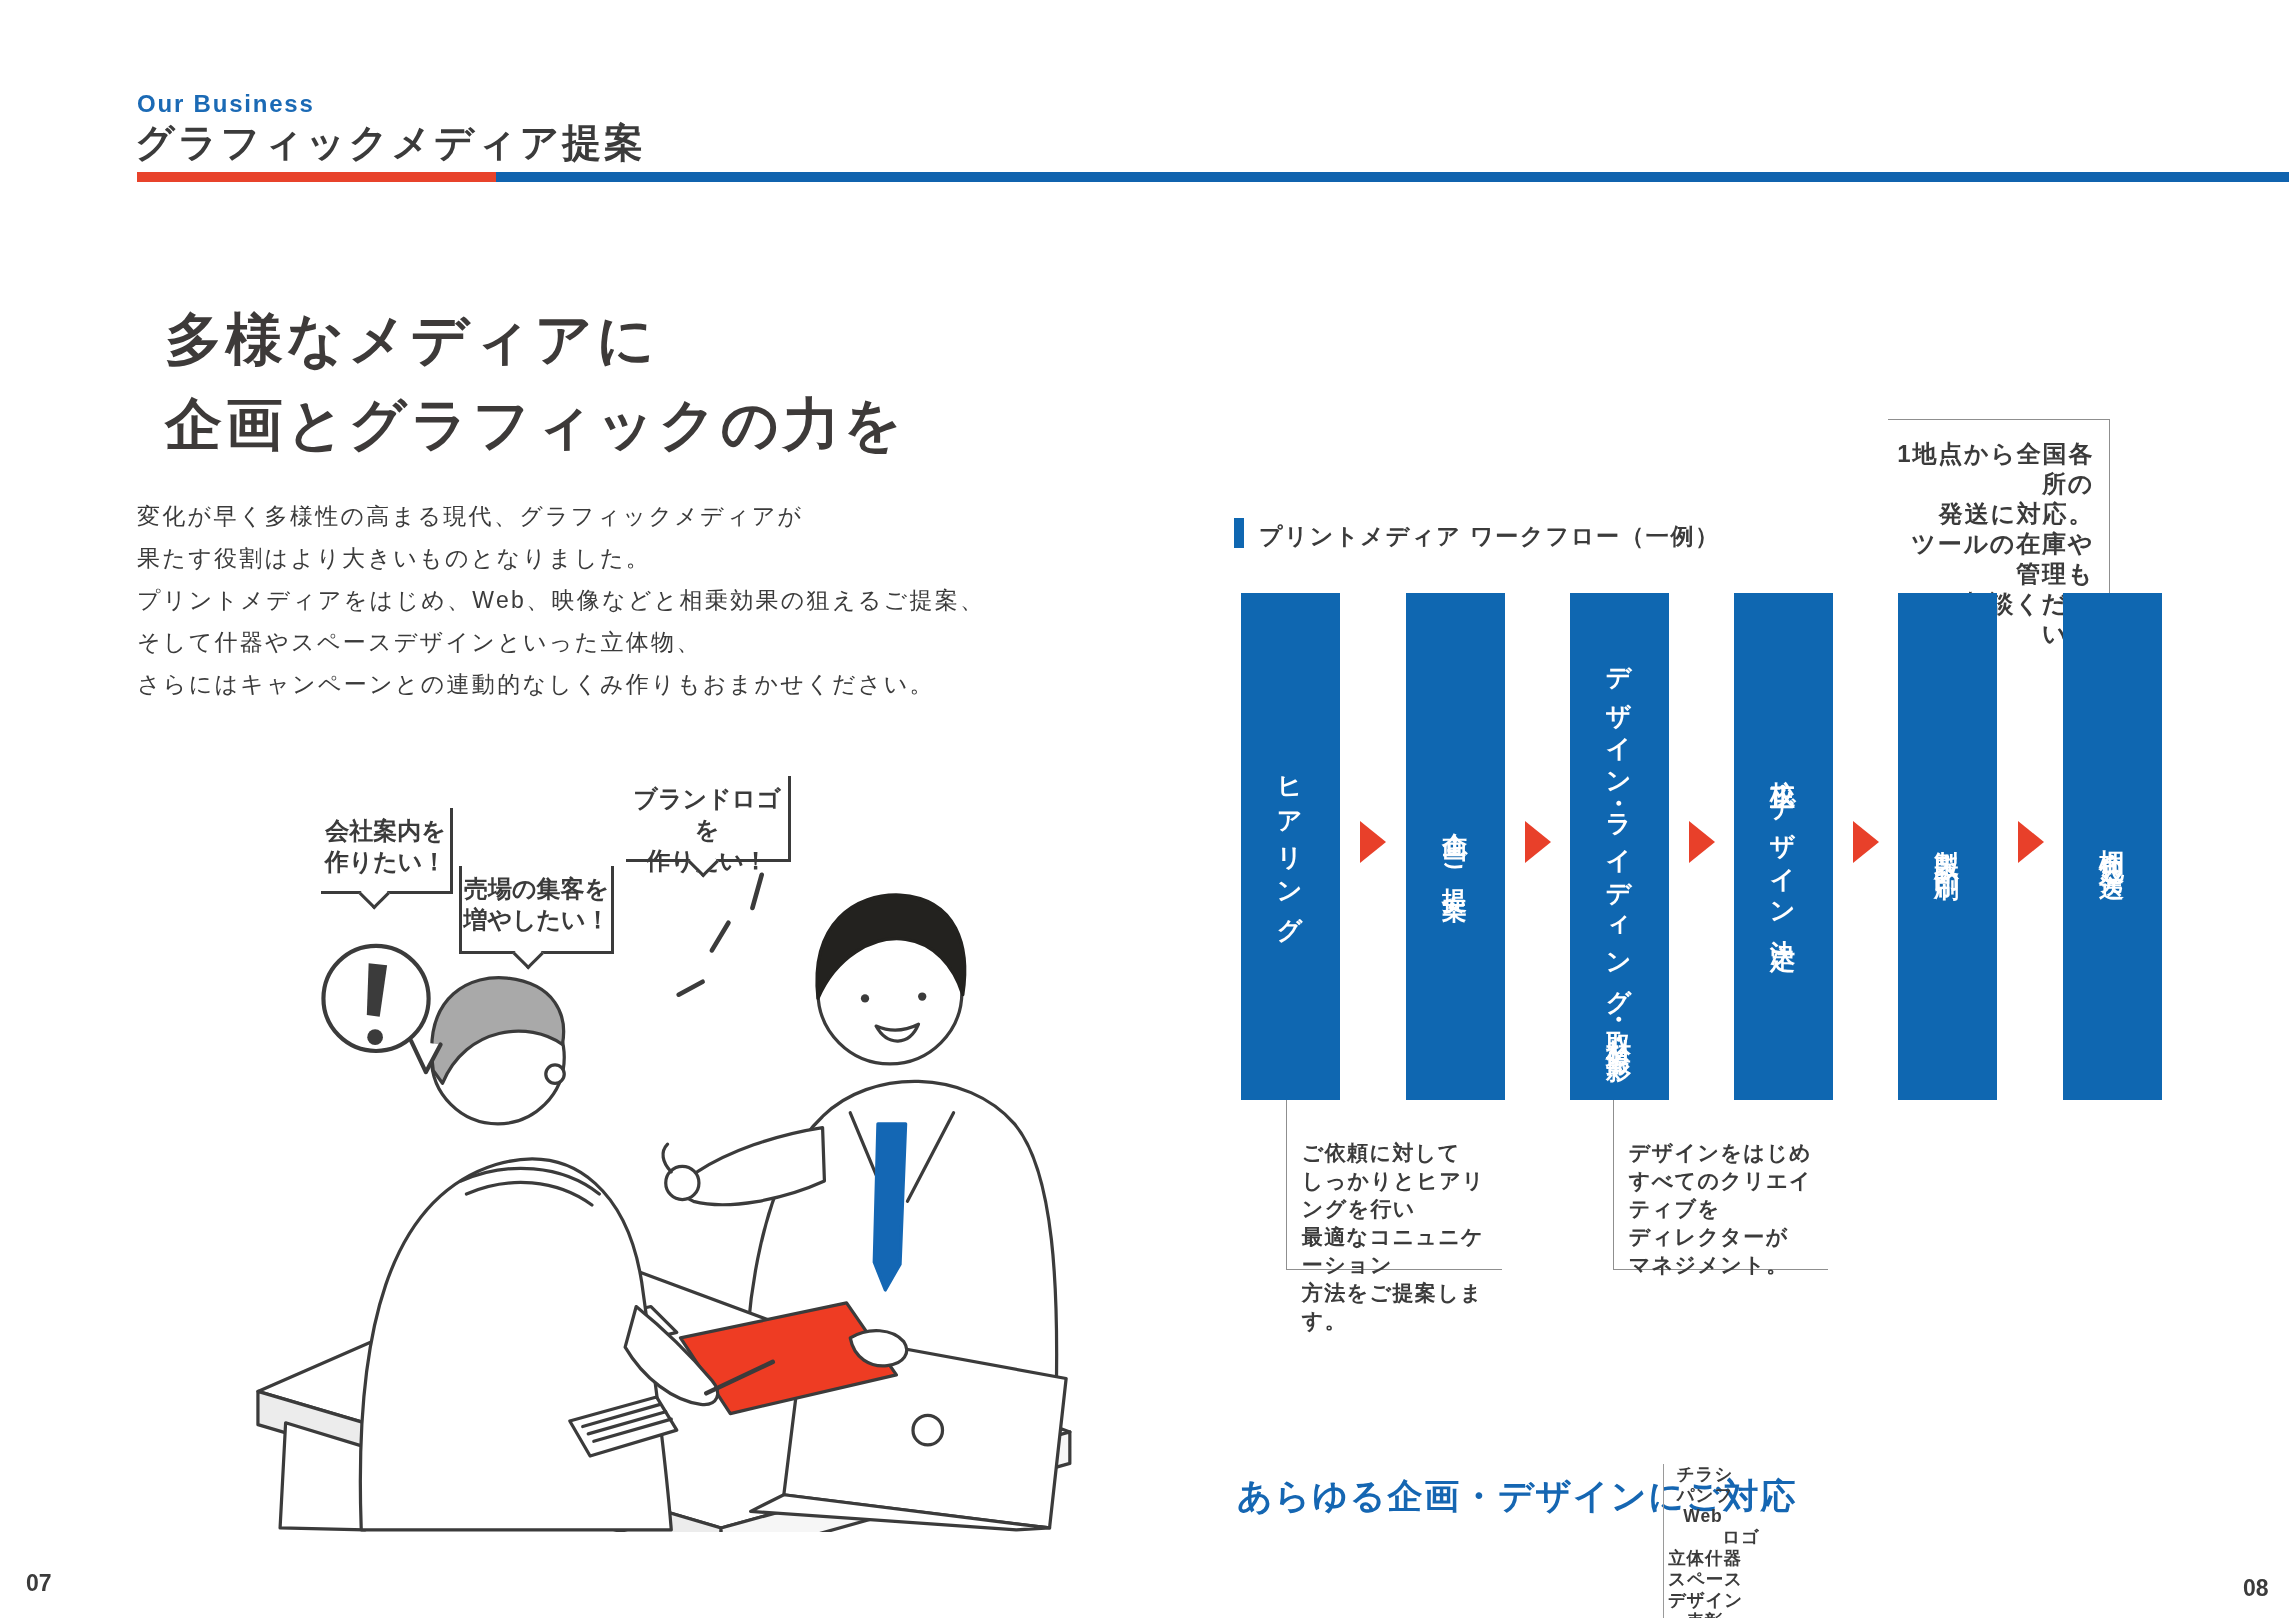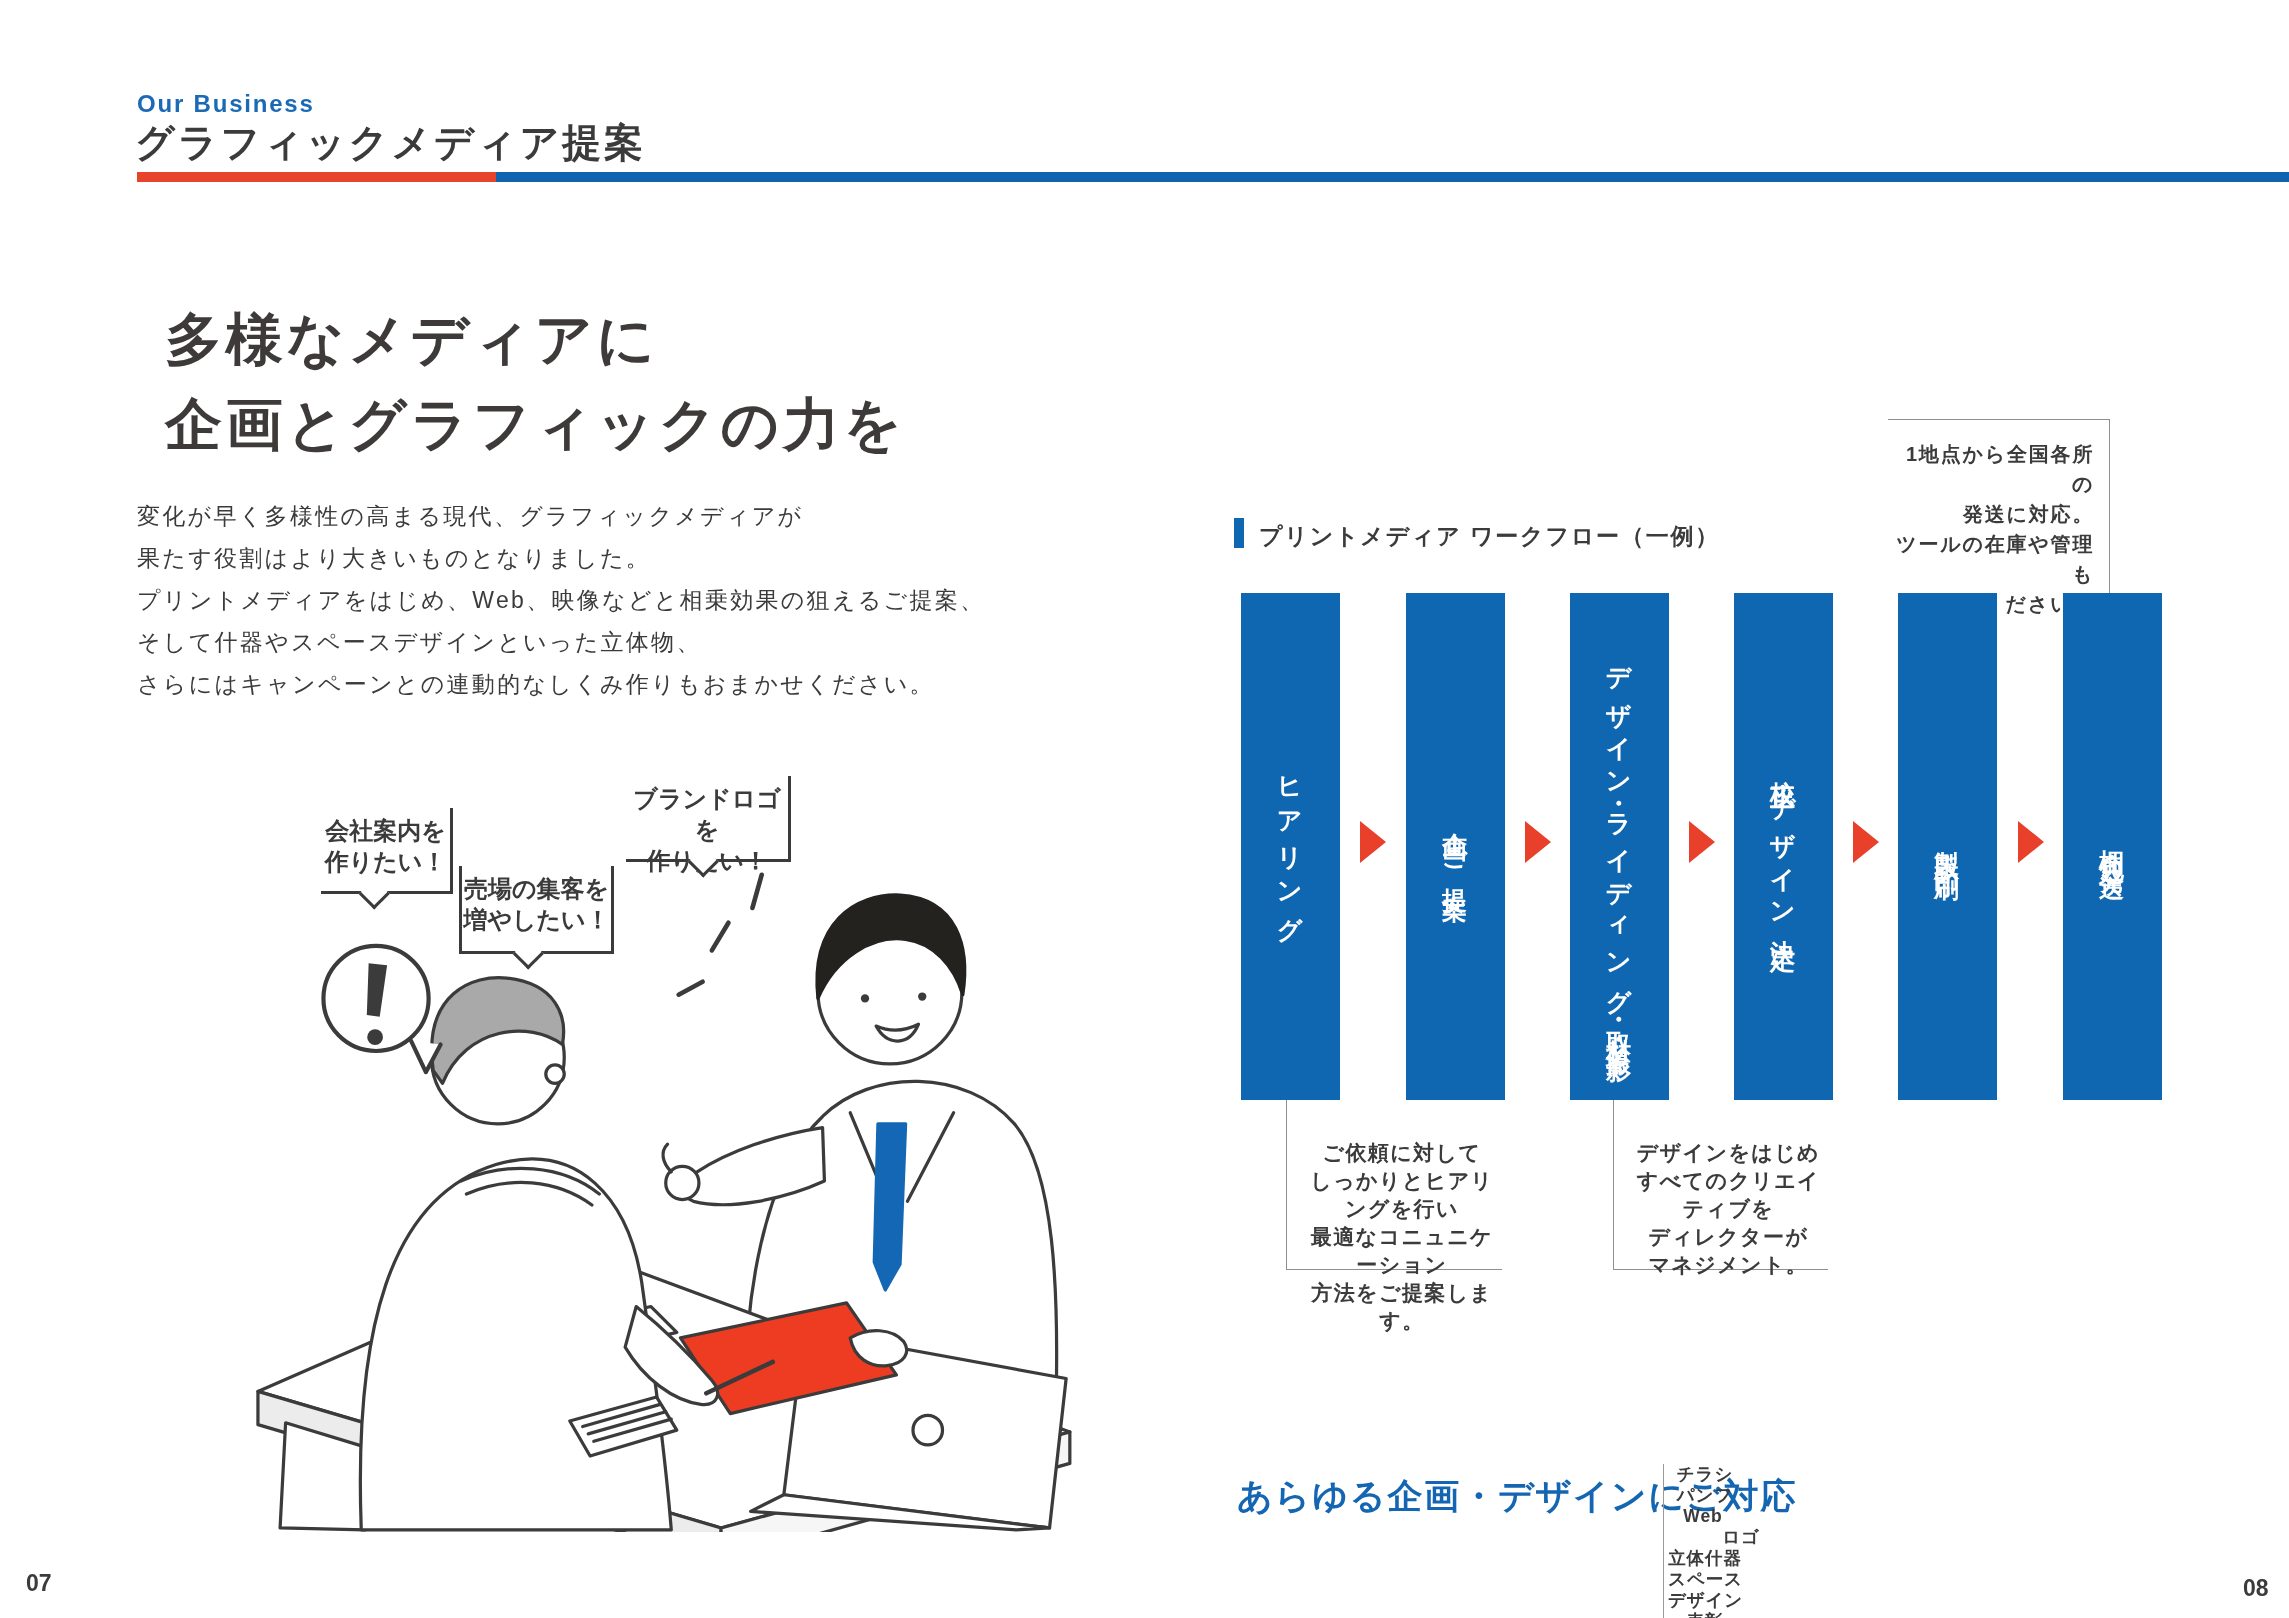--- a/index.html
+++ b/index.html
@@ -23,26 +23,26 @@
   .bubble-company{left:321px;top:808px;width:129px;height:76px;border-right:3.7px solid #3b3b3b;border-bottom:3.7px solid #3b3b3b;padding-top:7.4px;}
   .bubble-company .tail{left:42px;}
   .bubble-sales{left:459px;top:866px;width:149px;height:78px;border-left:3.7px solid #3b3b3b;border-right:3.7px solid #3b3b3b;border-bottom:3.7px solid #3b3b3b;padding-top:7.4px;}
   .bubble-sales .tail{left:55px;}
   .bubble-logo{left:593px;top:776px;width:162px;height:76px;border-right:3.7px solid #3b3b3b;border-bottom:3.7px solid #3b3b3b;padding-top:7.4px;margin-left:33px;}
   .bubble-logo .tail{left:66px;}
   
   .wf-marker{left:1234px;top:518px;width:10px;height:30px;background:#0f67b1;}
   .wf-label{left:1259px;top:521px;font-size:23px;font-weight:600;letter-spacing:1.8px;}
   .ship-note{left:1888px;top:419px;width:222px;height:176px;border-top:1.8px solid #8f8f8f;border-right:1.8px solid #8f8f8f;
-    text-align:right;padding:18.5px 14.8px 0 0;box-sizing:border-box;font-size:20px;line-height:30px;font-weight:600;letter-spacing:1.8px;}
+    text-align:right;padding:18.5px 14.8px 0 0;box-sizing:border-box;font-size:24px;line-height:30px;font-weight:600;letter-spacing:1.8px;}
   .wf-col{top:593px;width:99px;height:507px;background:#0f67b1;display:flex;align-items:center;justify-content:center;}
   .wf-col span{writing-mode:vertical-rl;text-orientation:upright;color:#ffffff;font-size:25px;font-weight:600;letter-spacing:6.5px;}
   .wf-arrow{top:821px;width:0;height:0;border-top:21px solid transparent;border-bottom:21px solid transparent;border-left:26px solid #e8402a;}
   .wf-note{top:1100px;height:170px;border-left:1.8px solid #8f8f8f;border-bottom:1.8px solid #8f8f8f;box-sizing:border-box;
-    padding:39px 0 0 14.8px;font-size:21px;line-height:28px;font-weight:600;letter-spacing:1.4px;text-align:center;}
+    padding:39px 0 0 14.8px;font-size:21px;line-height:28px;font-weight:600;letter-spacing:1.4px;}
   
   .footer-lead{left:1237px;top:1473px;font-size:35px;font-weight:800;letter-spacing:1.8px;color:#1566b2;text-align:center;}
   .cat-row{left:1663px;top:1464px;height:48px;display:flex;align-items:stretch;flex-direction:column;}
   .cat{border-left:1.4px solid #9a9a9a;display:flex;flex-direction:column;align-items:center;justify-content:center;
     font-size:17.5px;line-height:21px;font-weight:700;letter-spacing:0.9px;text-align:center;}
   .cat.low{justify-content:flex-end;padding-bottom:1.8px;box-sizing:border-box;}
   .pageno{font-size:23px;font-weight:700;color:#3b3b3b;}
   .pn-left{left:26px;top:1570px;}
   .pn-right{left:2243px;top:1575px;}
   

